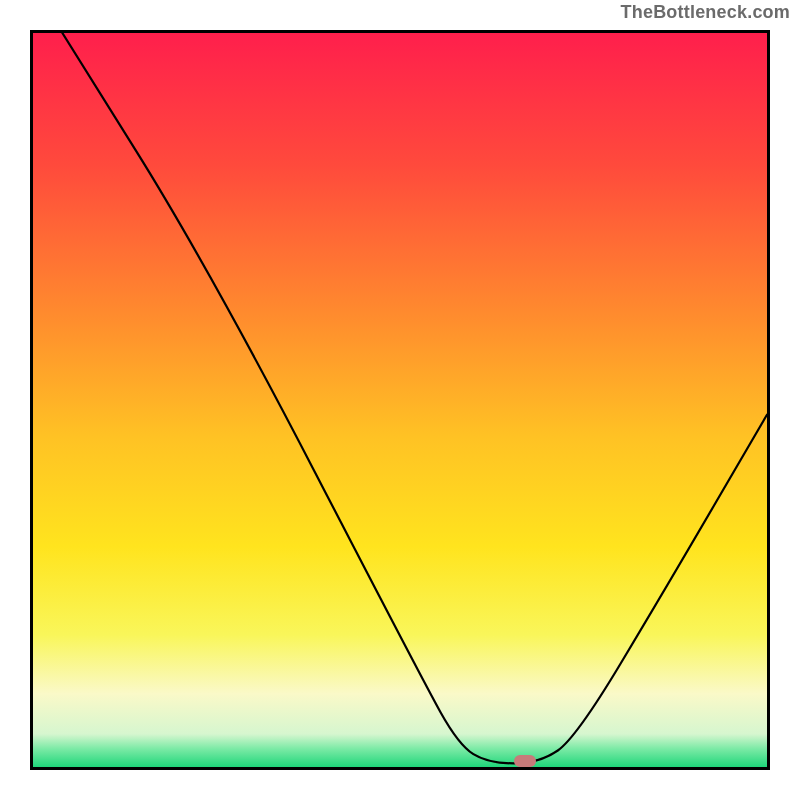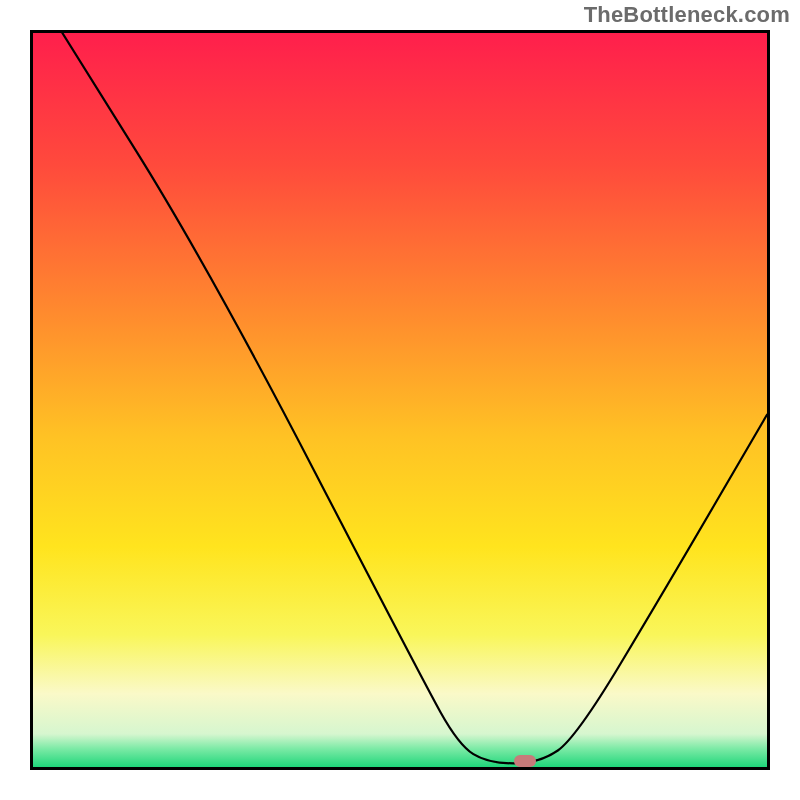--- a/index.html
+++ b/index.html
@@ -12,21 +12,21 @@
   }
   .frame {
     position: relative;
     width: 800px;
     height: 800px;
   }
   .watermark {
     position: absolute;
     top: 2px;
     right: 10px;
-    font-size: 22px;
+    font-size: 18px;
     font-weight: 600;
     color: #6b6b6b;
     letter-spacing: 0.2px;
   }
   .plot-area {
     position: absolute;
     left: 30px;
     top: 30px;
     width: 740px;
     height: 740px;

